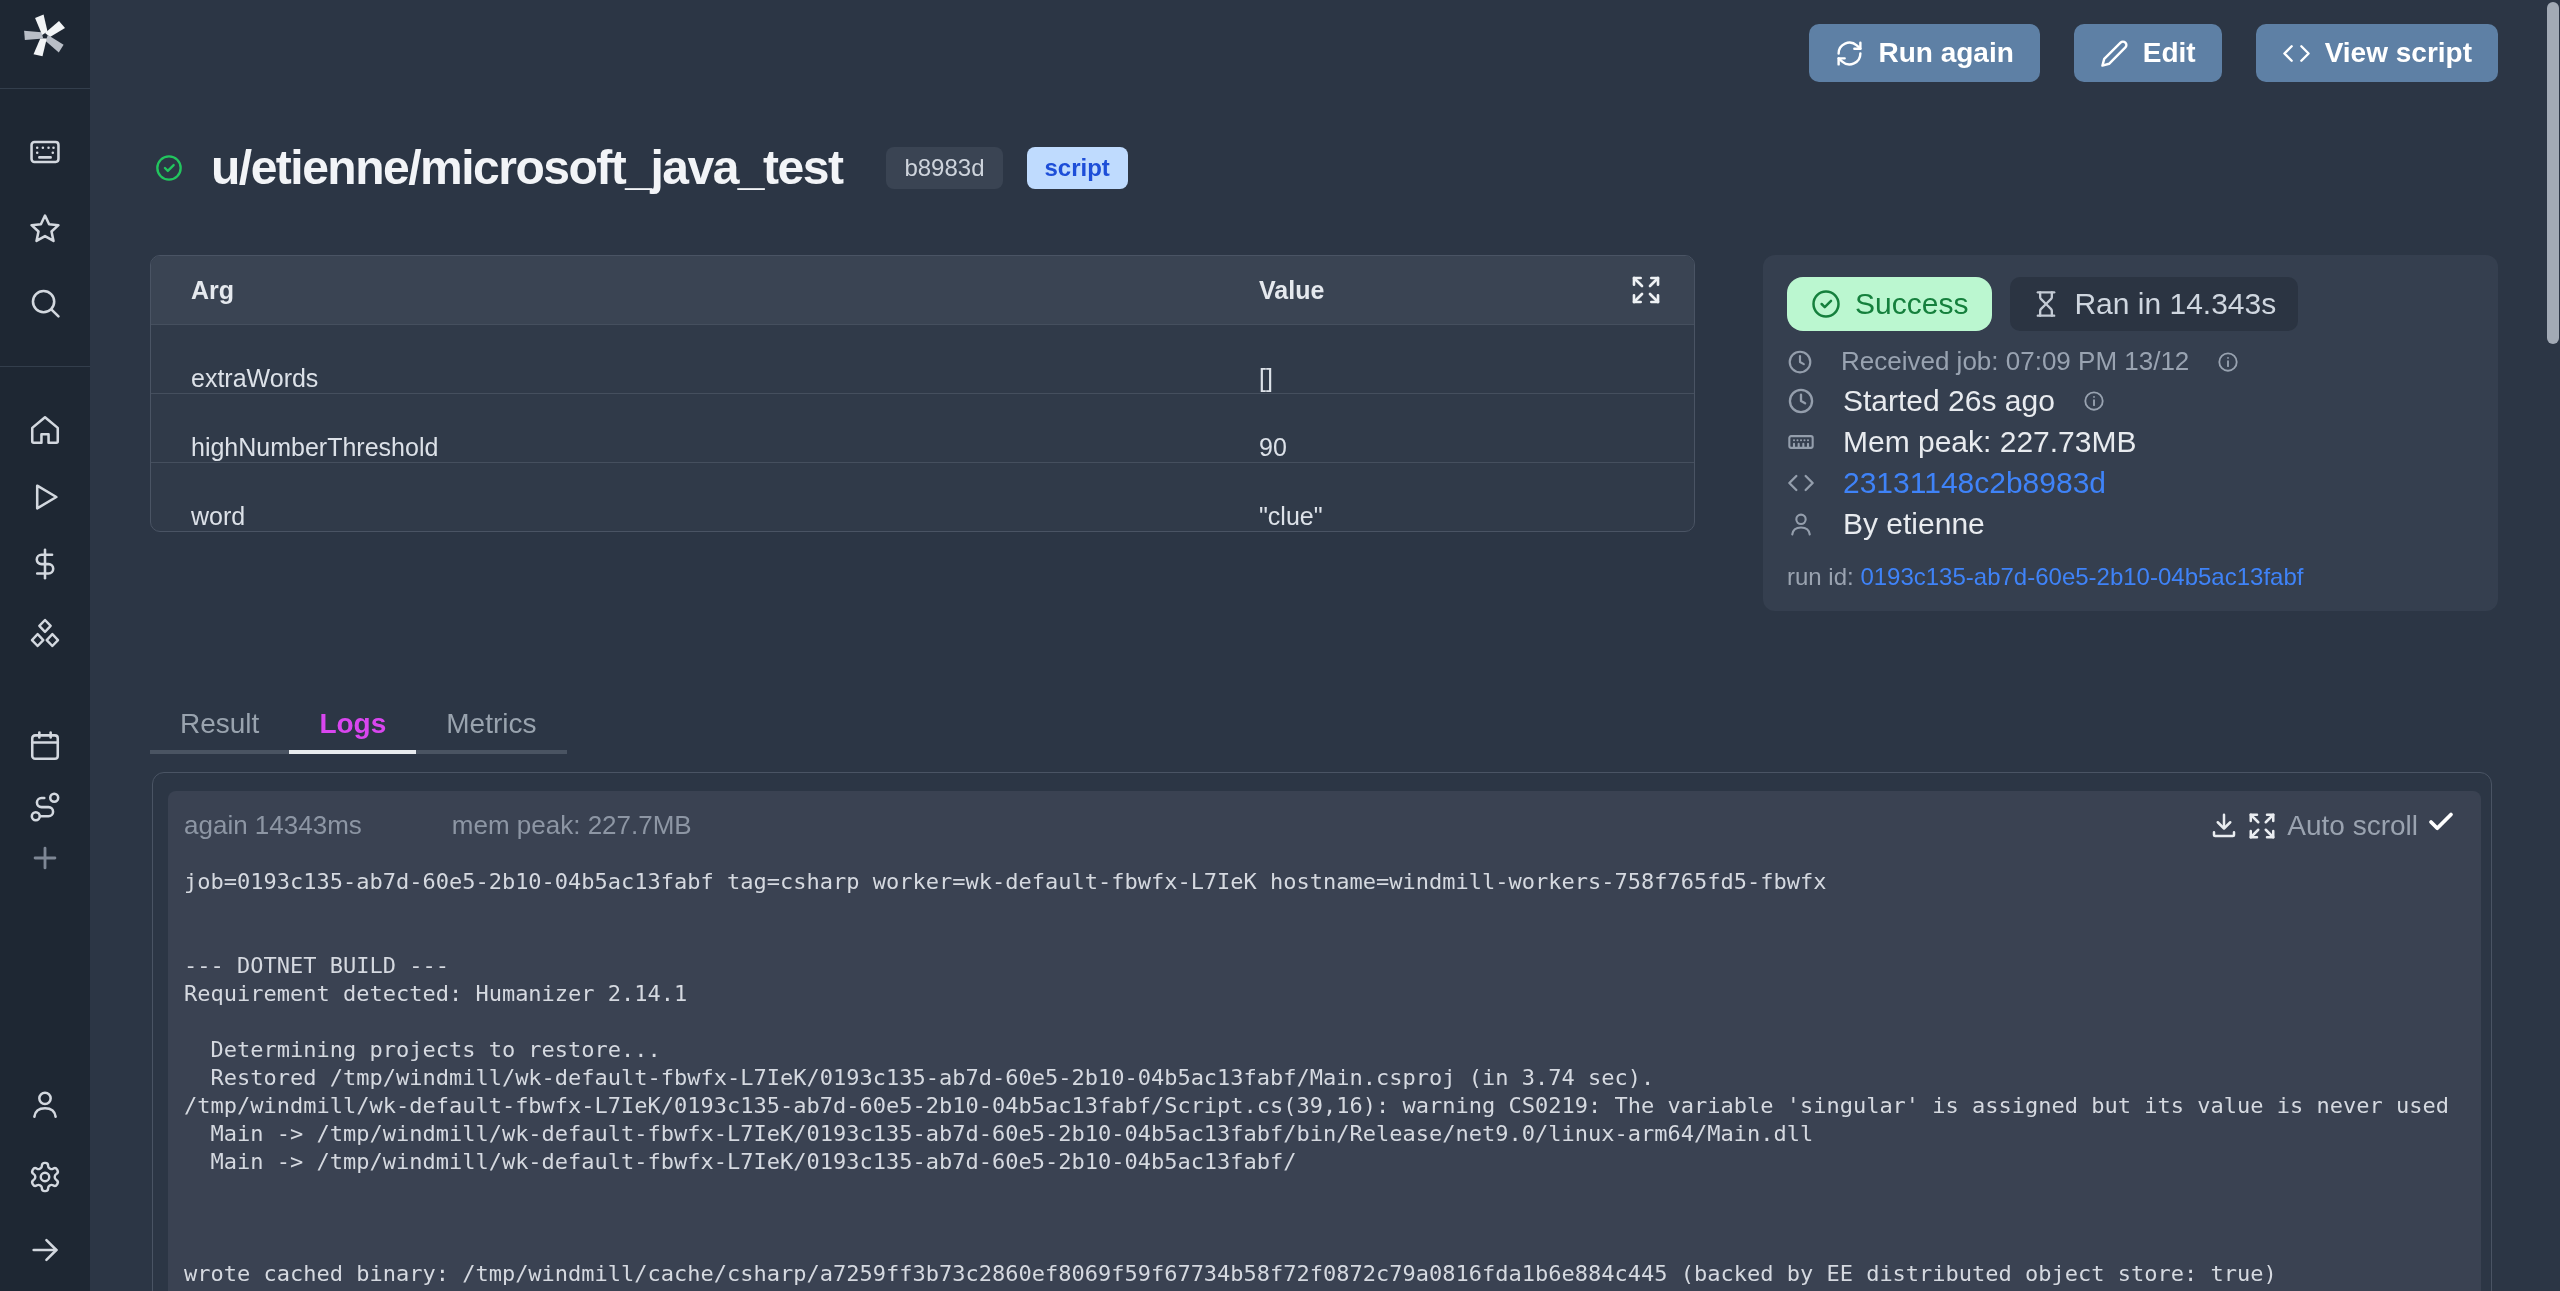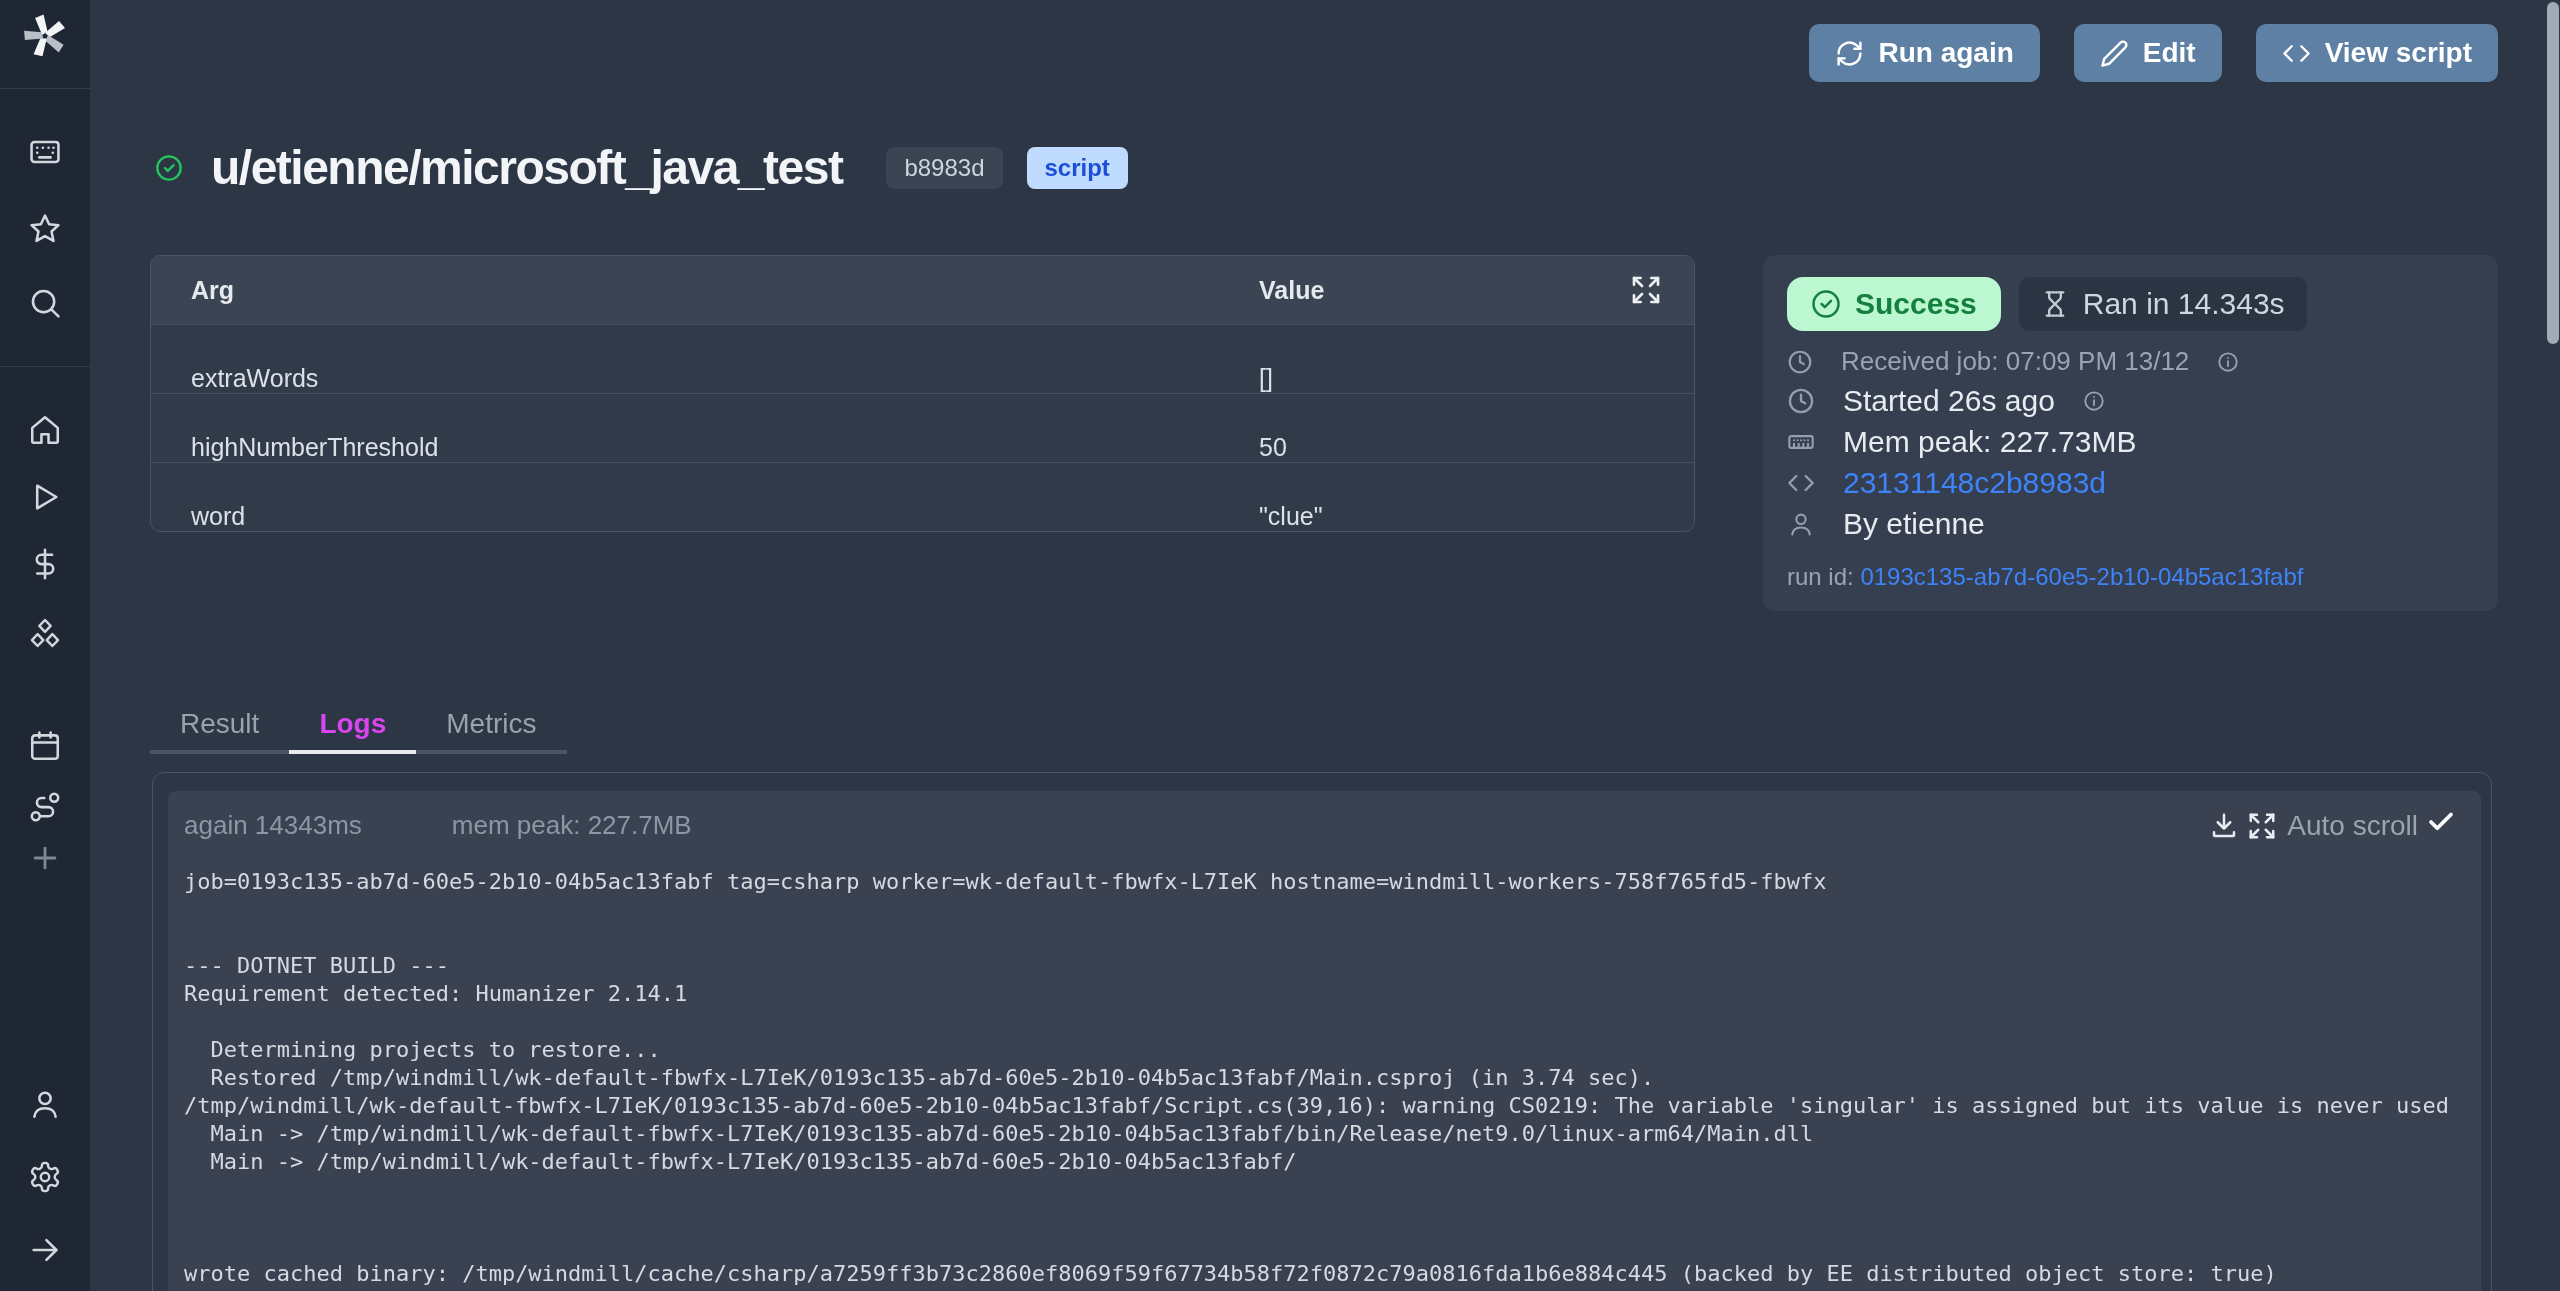--- a/index.html
+++ b/index.html
@@ -75,21 +75,21 @@
   .t-row .c-arg { padding-left:40px; }
 
   
   .status-panel {
     position:absolute; left:1673px; top:255px; width:735px; height:356px;
     background:#353f4f; border-radius:12px; padding:22px 24px;
   }
   .badge-row { display:flex; align-items:center; }
   .success-badge {
     display:flex; align-items:center; gap:14px;
-    background:#bbf7d0; color:#15803d; font-size:30px; font-weight:700;
+    background:#bbf7d0; color:#15803d; font-size:30px; font-weight:400;
     padding:10px 24px; border-radius:16px;
   }
   .success-badge svg { width:30px; height:30px; }
   .ranin-chip {
     margin-left:18px; display:flex; align-items:center; gap:14px;
     background:#2b3442; color:#cfd6df; font-size:30px;
     padding:10px 22px; border-radius:10px;
   }
   .ranin-chip svg { width:28px; height:28px; color:#c3cad4; }
   .info-row { display:flex; align-items:center; gap:28px; margin-top:7px; color:#e8ebef; font-size:30px; }
@@ -301,21 +301,21 @@
               <path d="M9 9 3 3"></path>
             </svg>
         </span>
       </div>
       <div class="t-row">
         <span class="c-arg">extraWords</span>
         <span class="c-value-pos">[]</span>
       </div>
       <div class="t-row">
         <span class="c-arg">highNumberThreshold</span>
-        <span class="c-value-pos">50</span>
+        <span class="c-value-pos">90</span>
       </div>
       <div class="t-row">
         <span class="c-arg">word</span>
         <span class="c-value-pos">"clue"</span>
       </div>
     </div>
 
     <div class="status-panel">
       <div class="badge-row">
         <span class="success-badge">

